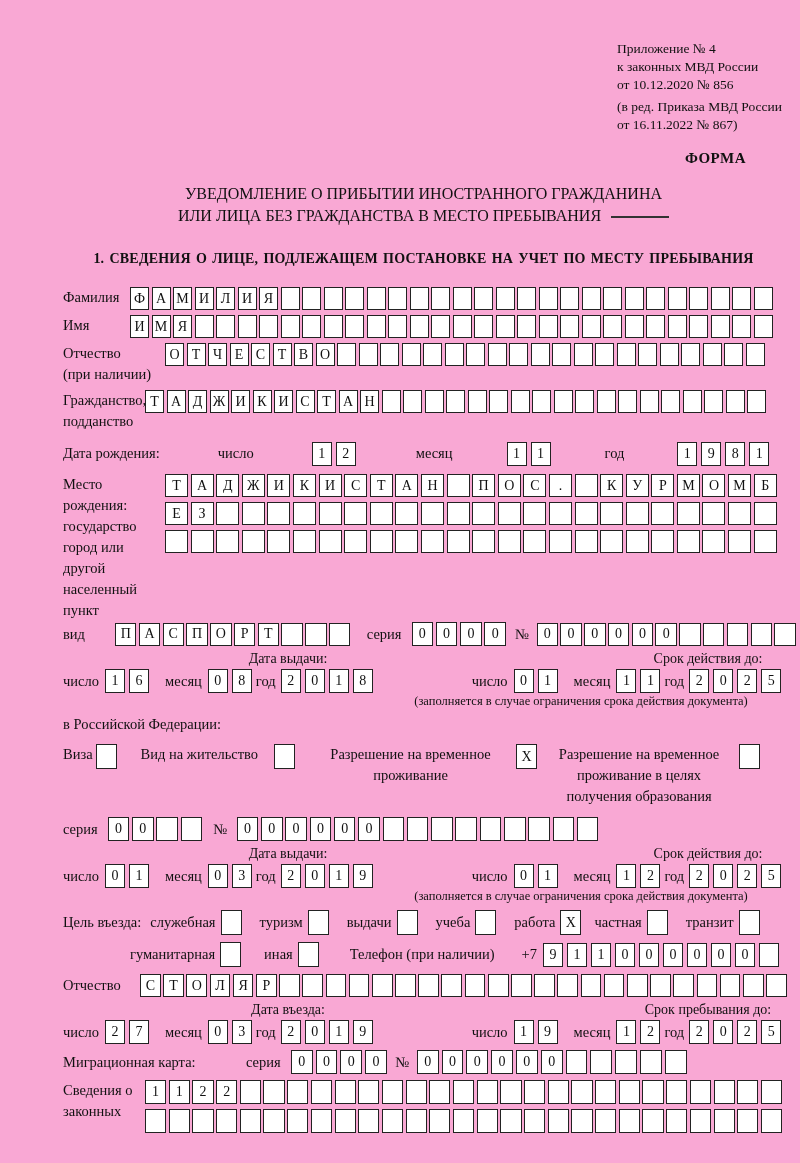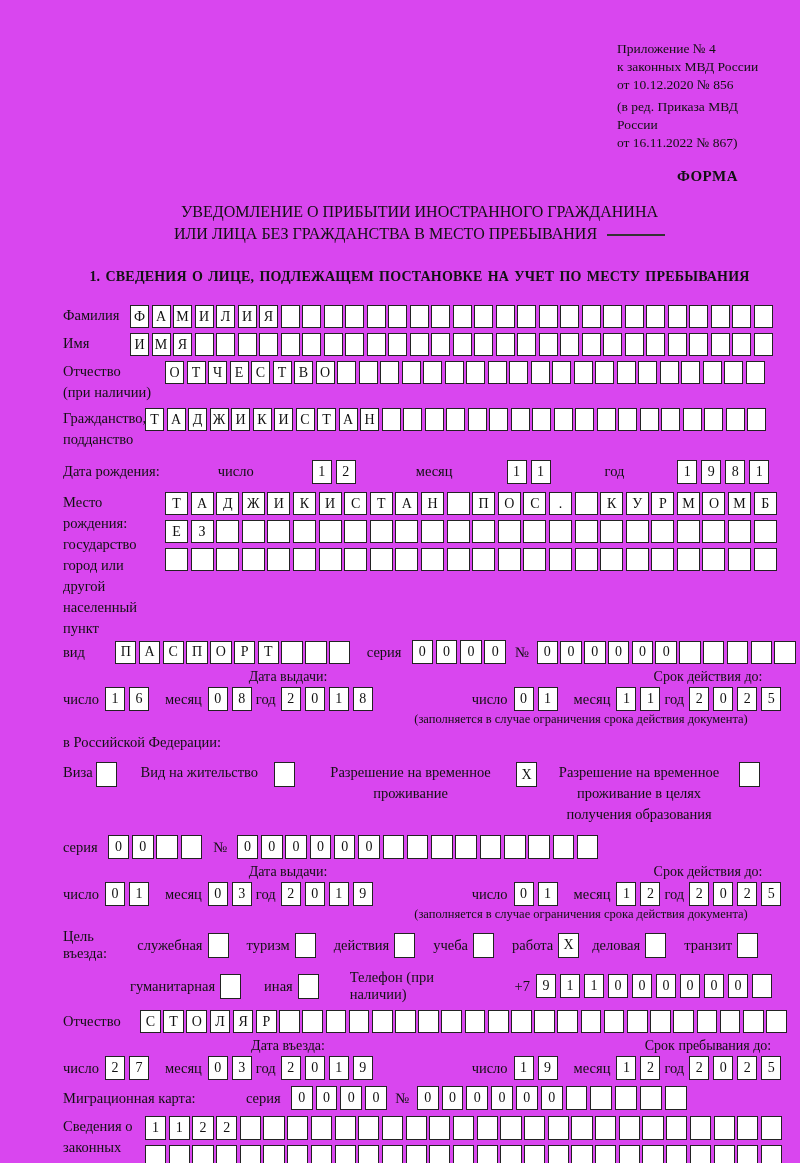--- a/index.html
+++ b/index.html
@@ -1,17 +1,17 @@
 <!DOCTYPE html>
 <html><head>
 <meta charset="utf-8">
 <style>
   html,body{margin:0;padding:0;background:#fff;}
-  .page{width:800px;height:1163px;background:#d946ef;color:#111;box-sizing:border-box;
-        padding:40px 24px 0 63px;font-family:"Liberation Serif","DejaVu Serif",serif;
+  .page{width:800px;height:1163px;background:#f9a8d4;color:#111;box-sizing:border-box;
+        padding:40px 16px 0 63px;font-family:"Liberation Serif","DejaVu Serif",serif;
         overflow:hidden;position:relative;}
   
   .appendix{margin-left:554px;font-size:13.5px;line-height:18px;}
   .appendix .gap{height:4px;}
   .form-word{font-weight:bold;font-size:15px;text-align:right;margin:16px 38px 0 0;letter-spacing:.5px;}
   
   .title{font-weight:normal;font-size:16px;text-align:center;line-height:22px;margin-top:16px;}
   .t-underline{display:inline-block;width:58px;border-bottom:2px solid #333;margin-left:10px;transform:translateY(-3px);}
   .sec-head{font-weight:bold;font-size:14px;text-align:center;margin-top:24px;letter-spacing:.2px;word-spacing:1.5px;}
   
@@ -536,33 +536,33 @@
     <div class="purpose" style="margin-top:6px">
       <span class="olabel">Цель въезда:</span>
       <span class="olabel" style="margin-left:4px">служебная</span>
       <span class="cells cb">
           <span class="cell cb"></span>
         </span>
       <span class="olabel">туризм</span>
       <span class="cells cb">
           <span class="cell cb"></span>
         </span>
-      <span class="olabel">действия</span>
+      <span class="olabel">выдачи</span>
       <span class="cells cb">
           <span class="cell cb"></span>
         </span>
       <span class="olabel">учеба</span>
       <span class="cells cb">
           <span class="cell cb"></span>
         </span>
       <span class="olabel">работа</span>
       <span class="cells cb" style="margin-right:4px">
           <span class="cell cb">X</span>
         </span>
-      <span class="olabel">деловая</span>
+      <span class="olabel">частная</span>
       <span class="cells cb">
           <span class="cell cb"></span>
         </span>
       <span class="olabel">транзит</span>
       <span class="cells cb">
           <span class="cell cb"></span>
         </span>
     </div>
     <div class="purpose">
       <span class="olabel" style="margin-left:67px">гуманитарная</span>

